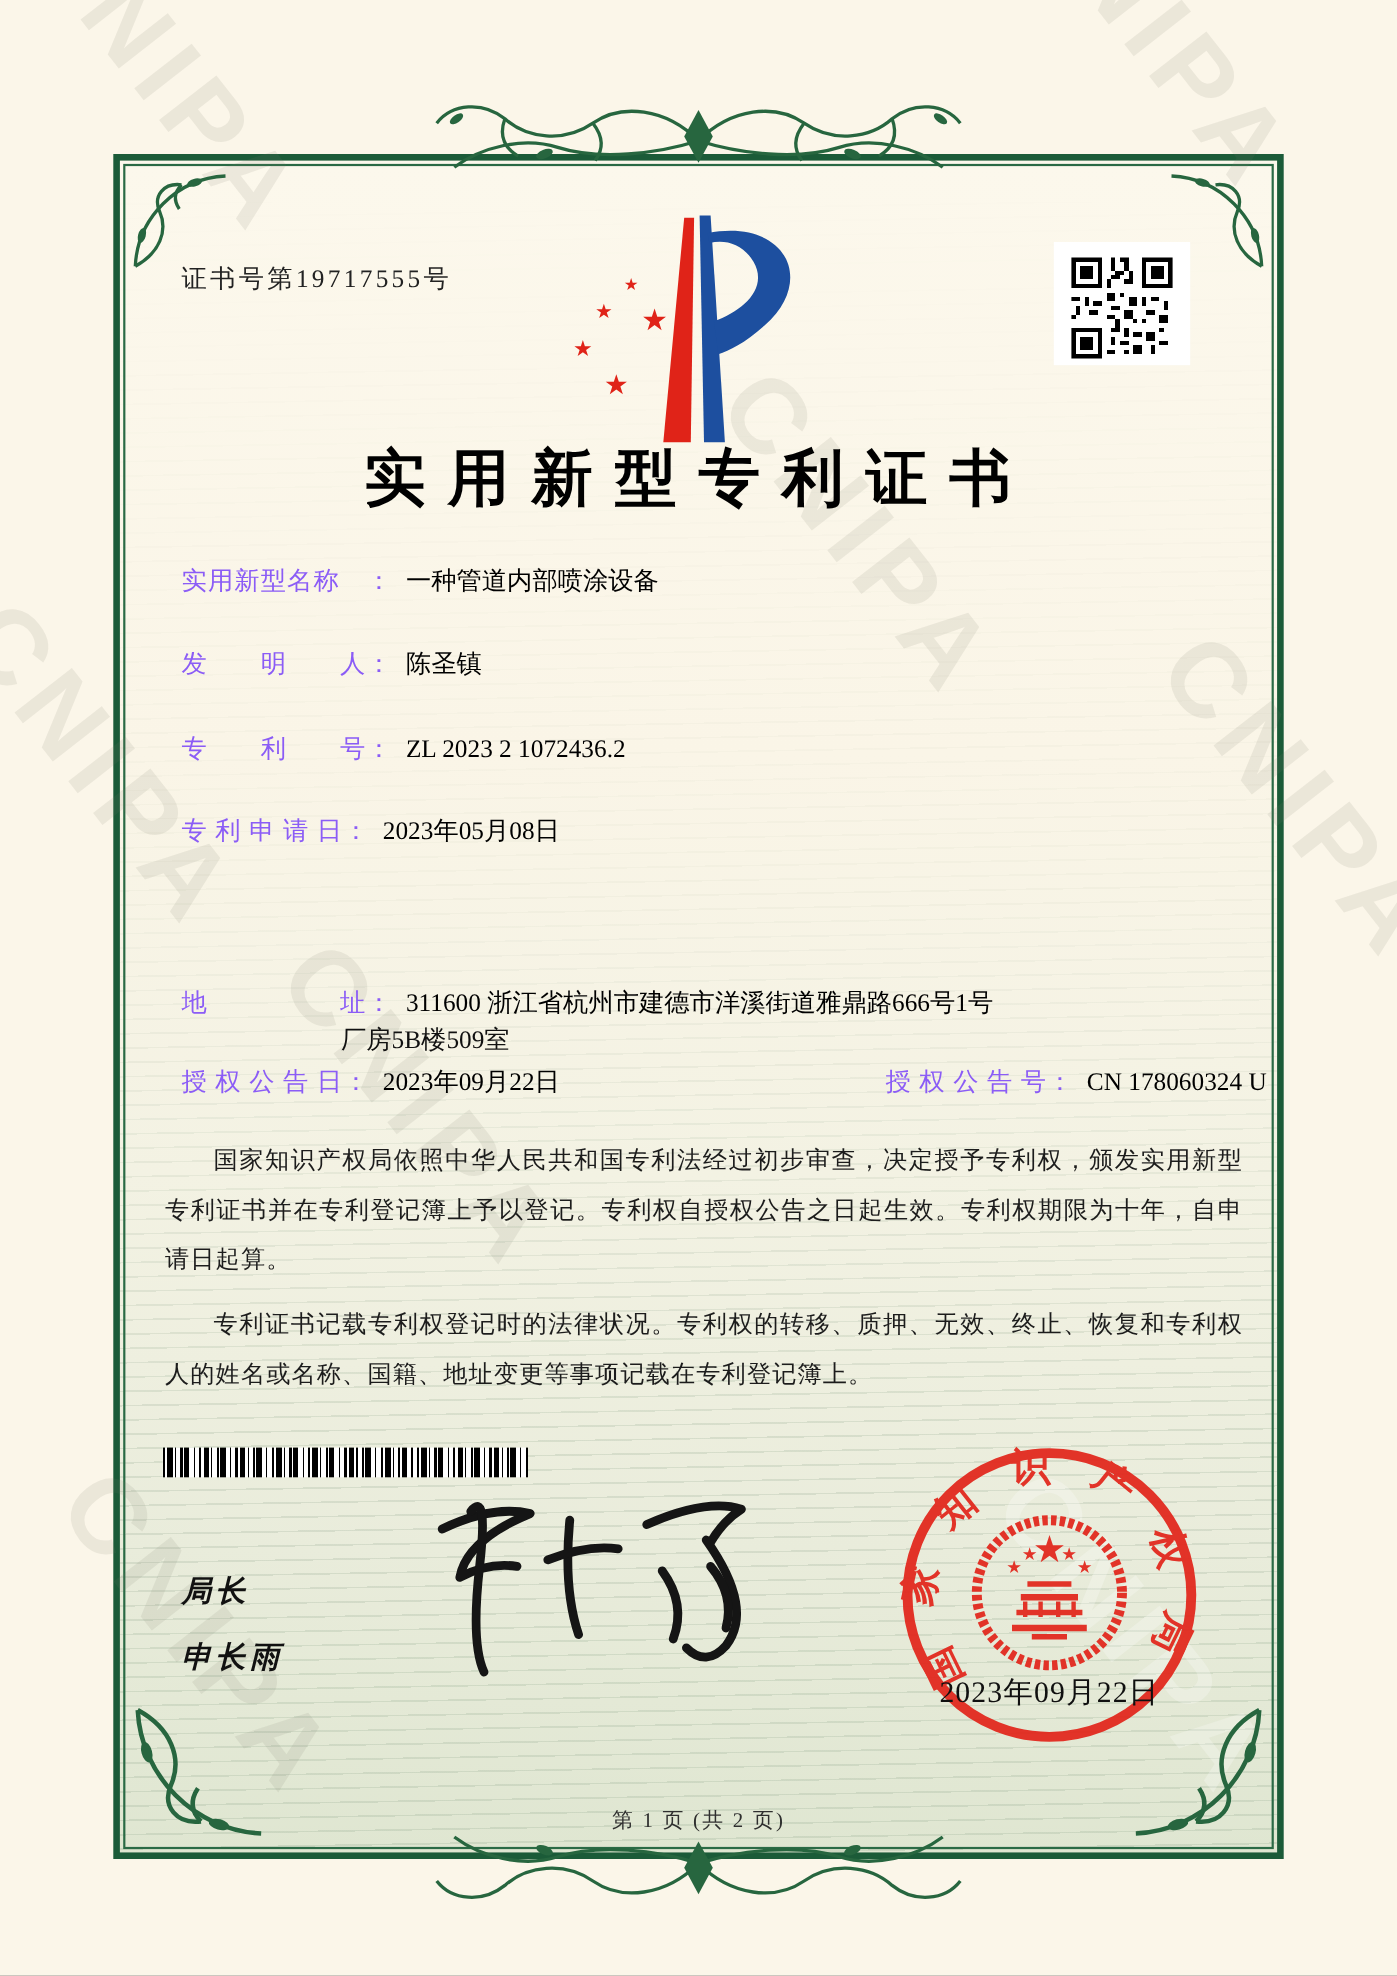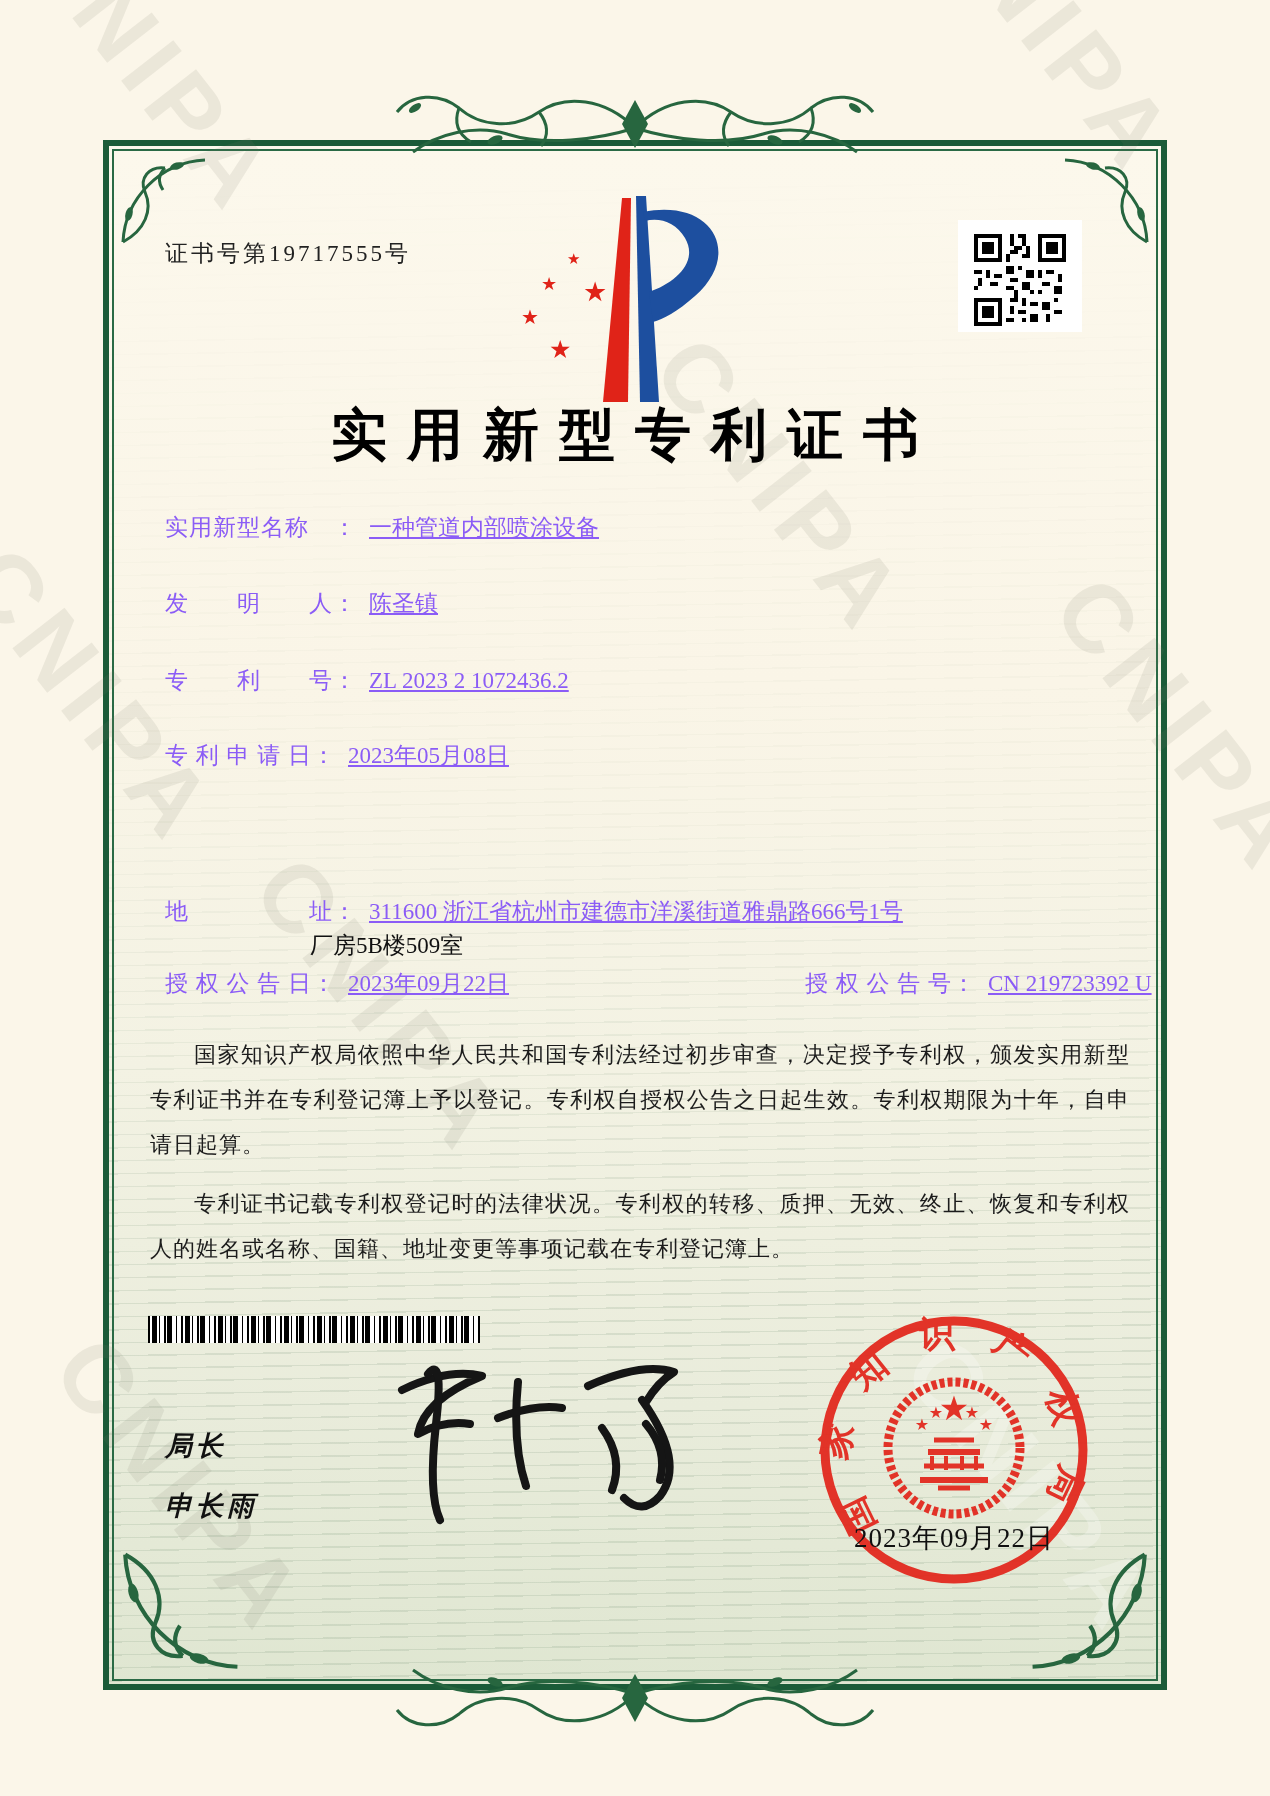--- a/index.html
+++ b/index.html
@@ -23,21 +23,21 @@
     font-size:96px;letter-spacing:10px;color:rgba(125,120,105,0.12);transform:rotate(52deg);white-space:nowrap;}
 
   
   .content{position:absolute;inset:0;z-index:4;}
   .abs{position:absolute;}
   .cert-no{left:165px;top:210px;font-size:23px;letter-spacing:3px;color:#222;margin-top:28px;}
   .title{left:0;top:398px;width:100%;text-align:center;font-size:56px;font-weight:bold;
     letter-spacing:20px;color:#000;}
   .row{left:165px;font-size:23px;white-space:nowrap;color:#111;}
   .row .lab{color:#8b5cf6;letter-spacing:1px;}
-  .row .val{margin-left:12px;color:#8b5cf6;text-decoration:underline;}
+  .row .val{margin-left:12px;color:#000000;}
   .addr2{left:310px;font-size:23px;color:#111;}
   .grant-no{position:absolute;left:640px;top:0;}
   .body-text{left:150px;top:1032px;width:980px;font-size:22px;line-height:45px;color:#1c1c1c;
     text-align:justify;letter-spacing:1px;}
   .body-text p{margin:0 0 14px 0;text-indent:2em;}
 
   .barcode{left:148px;top:1316px;width:332px;height:27px;
     background:repeating-linear-gradient(90deg,
       #000 0 2px,#fff 2px 4px,#000 4px 9px,#fff 9px 11px,#000 11px 12px,#fff 12px 16px,
       #000 16px 18px,#fff 18px 19px,#000 19px 24px,#fff 24px 28px,#000 28px 29px,#fff 29px 33px);}
@@ -173,21 +173,21 @@
       <span class="lab">专 利 申 请 日：</span><span class="val">2023年05月08日</span>
     </div>
     <div class="abs row" style="top:896px">
       <span class="lab">地　　　　　址：</span><span class="val">311600 浙江省杭州市建德市洋溪街道雅鼎路666号1号</span>
     </div>
     <div class="abs addr2" style="top:930px">厂房5B楼509室</div>
 
     <div class="abs row" style="top:968px;width:1000px">
       <span class="lab">授 权 公 告 日：</span><span class="val">2023年09月22日</span>
       <span class="grant-no">
-        <span class="lab">授 权 公 告 号：</span><span class="val">CN 219723392 U</span>
+        <span class="lab">授 权 公 告 号：</span><span class="val">CN 178060324 U</span>
       </span>
     </div>
 
     <div class="abs body-text">
       <p>国家知识产权局依照中华人民共和国专利法经过初步审查，决定授予专利权，颁发实用新型专利证书并在专利登记簿上予以登记。专利权自授权公告之日起生效。专利权期限为十年，自申请日起算。</p>
       <p>专利证书记载专利权登记时的法律状况。专利权的转移、质押、无效、终止、恢复和专利权人的姓名或名称、国籍、地址变更等事项记载在专利登记簿上。</p>
     </div>
 
     <div class="abs barcode"></div>
 
@@ -231,20 +231,21 @@
             <path d="M112,158 h60" stroke-width="5"></path>
             <path d="M120,148 v14 M134,148 v14 M150,148 v14 M164,148 v14" stroke-width="4"></path>
             <path d="M108,172 h68" stroke-width="6"></path>
             <path d="M126,180 h32" stroke-width="5"></path>
           </g>
         </g>
       </svg>
     </div>
     <div class="abs seal-date">2023年09月22日</div>
 
+    <div class="abs page-info">第 1 页 (共 2 页)</div>
   </div>
 
   <svg class="orn" style="left:375px;top:78px" width="520" height="92" viewBox="0 0 520 92">
     <g stroke="#27663f" fill="none" stroke-width="3">
       <path d="M260,50 C230,20 190,16 164,34 C138,52 104,48 84,30 C64,14 36,16 22,34"></path>
       <path d="M260,50 C222,62 170,68 132,56 C100,46 62,56 38,74"></path>
       <path d="M84,30 q-8,22 12,34"></path>
       <path d="M164,34 q14,18 2,34"></path>
       <path d="M260,50 C290,20 330,16 356,34 C382,52 416,48 436,30 C456,14 484,16 498,34"></path>
       <path d="M260,50 C298,62 350,68 388,56 C420,46 458,56 482,74"></path>

